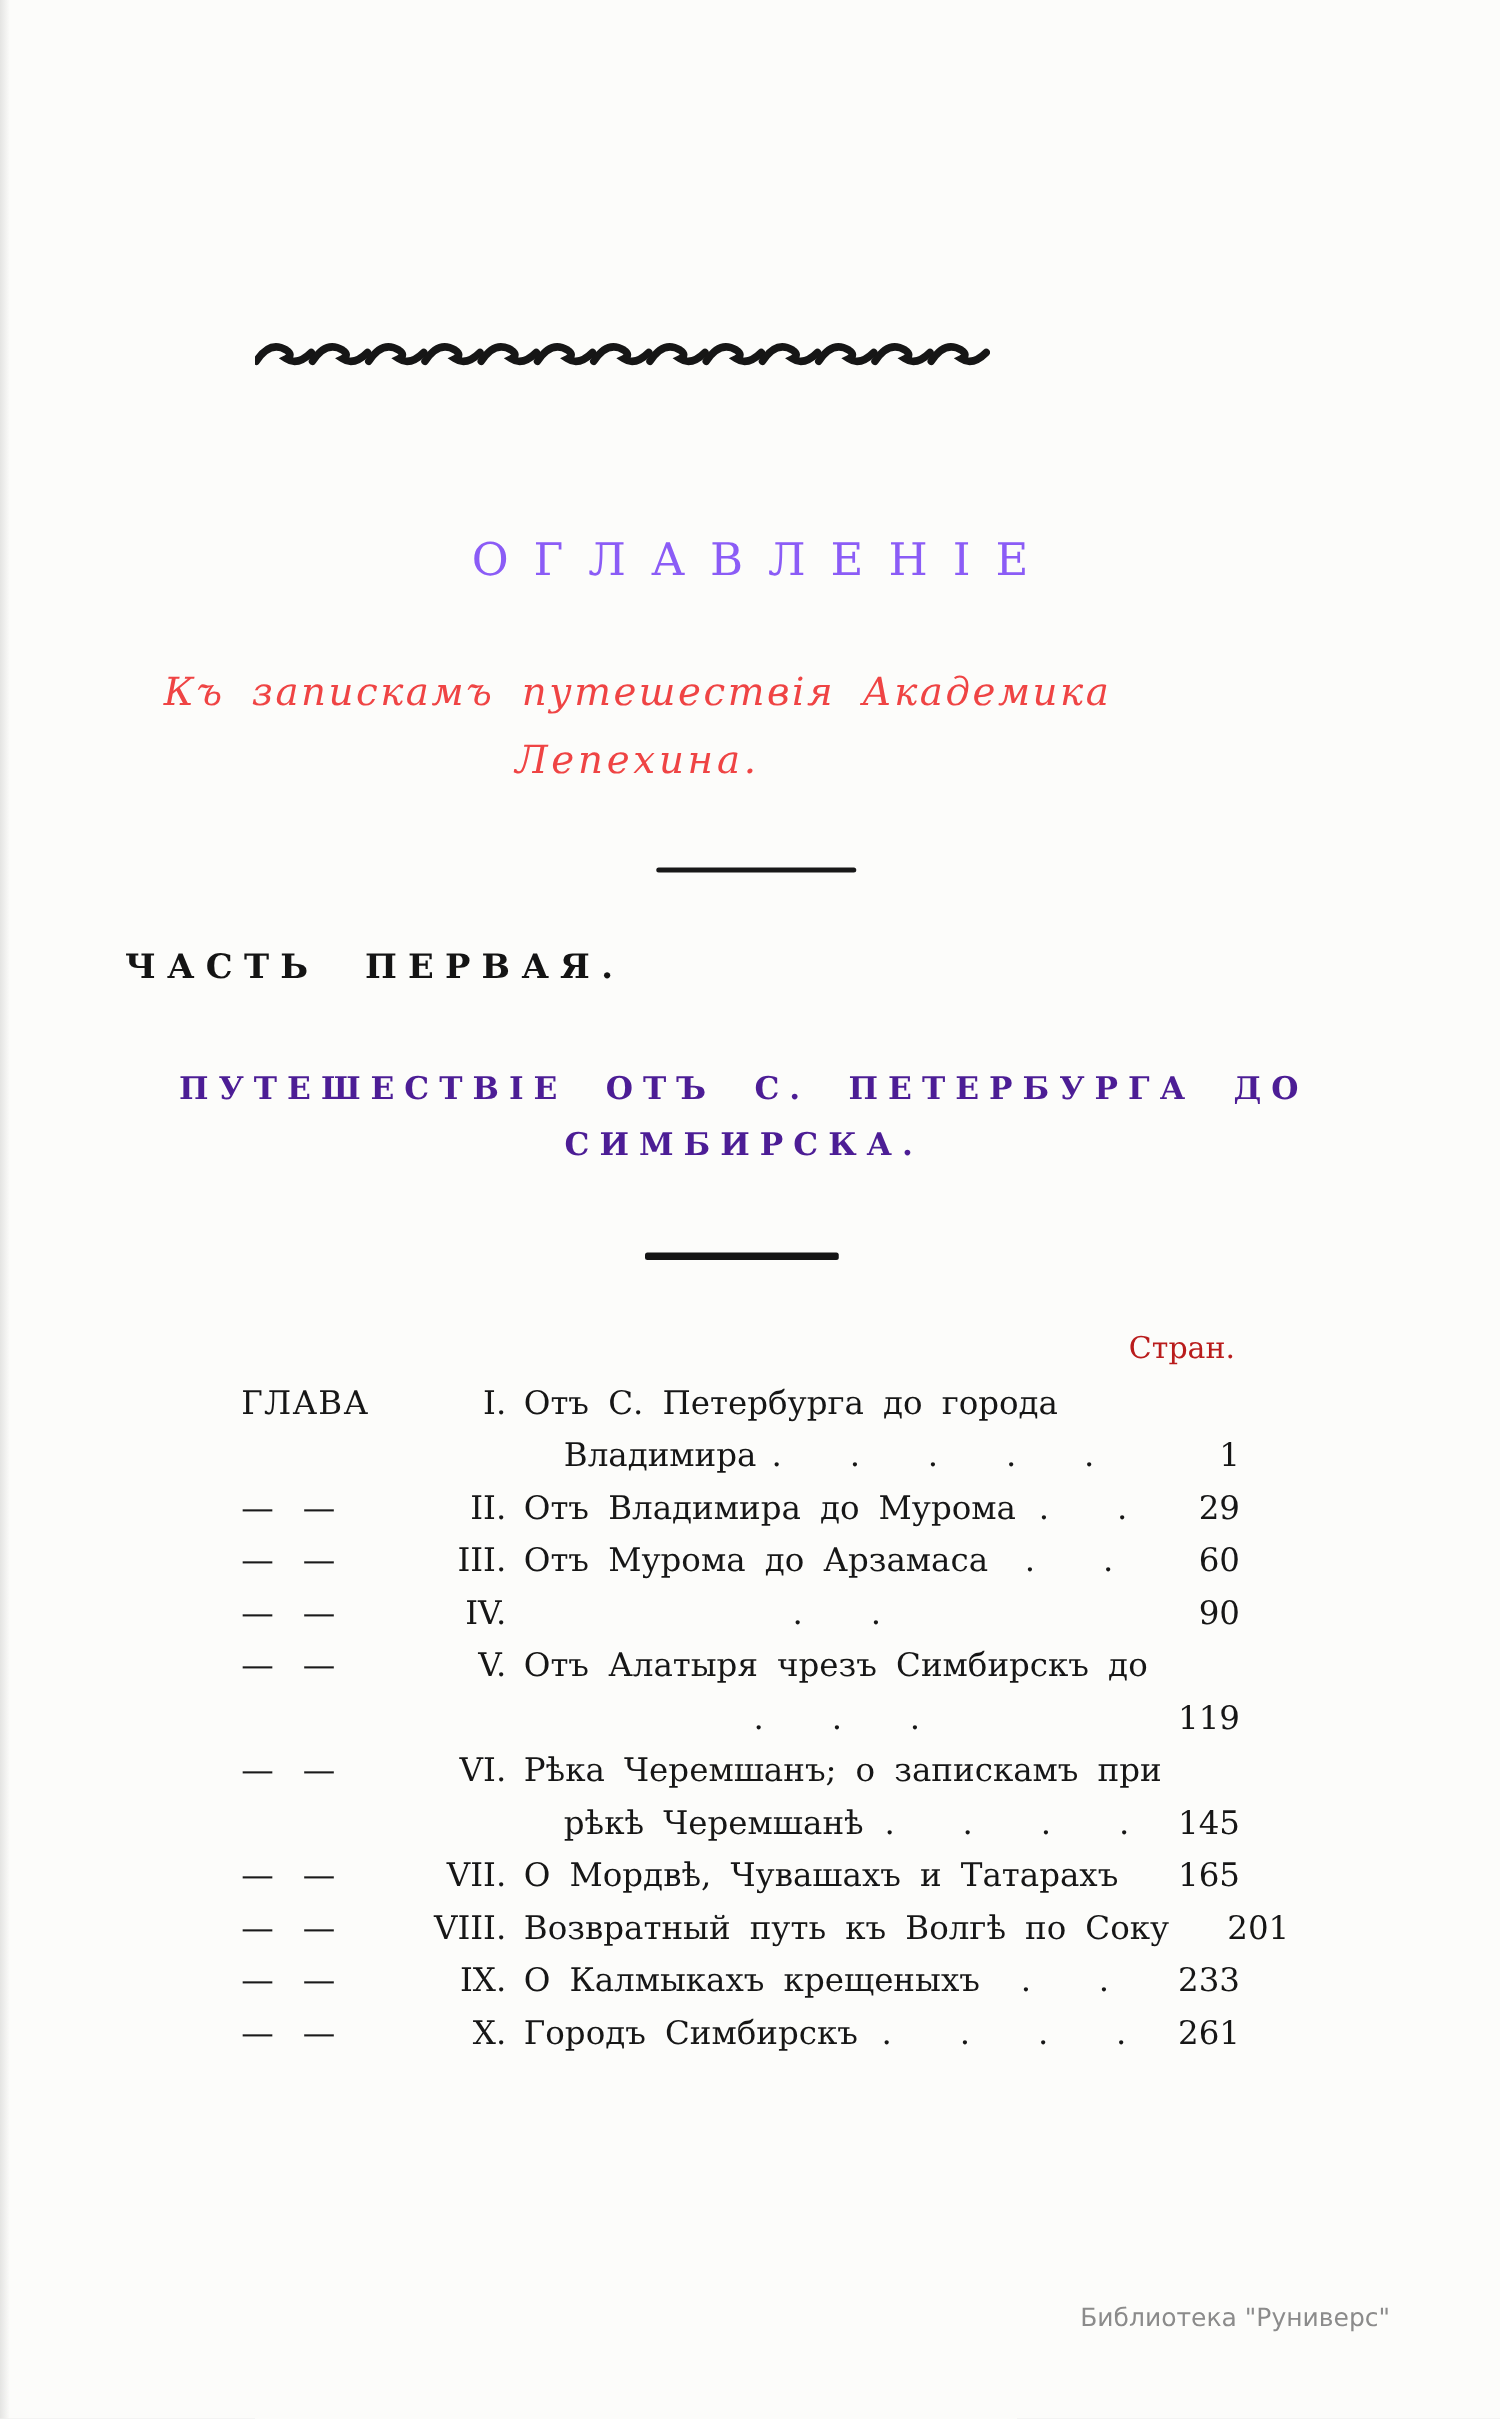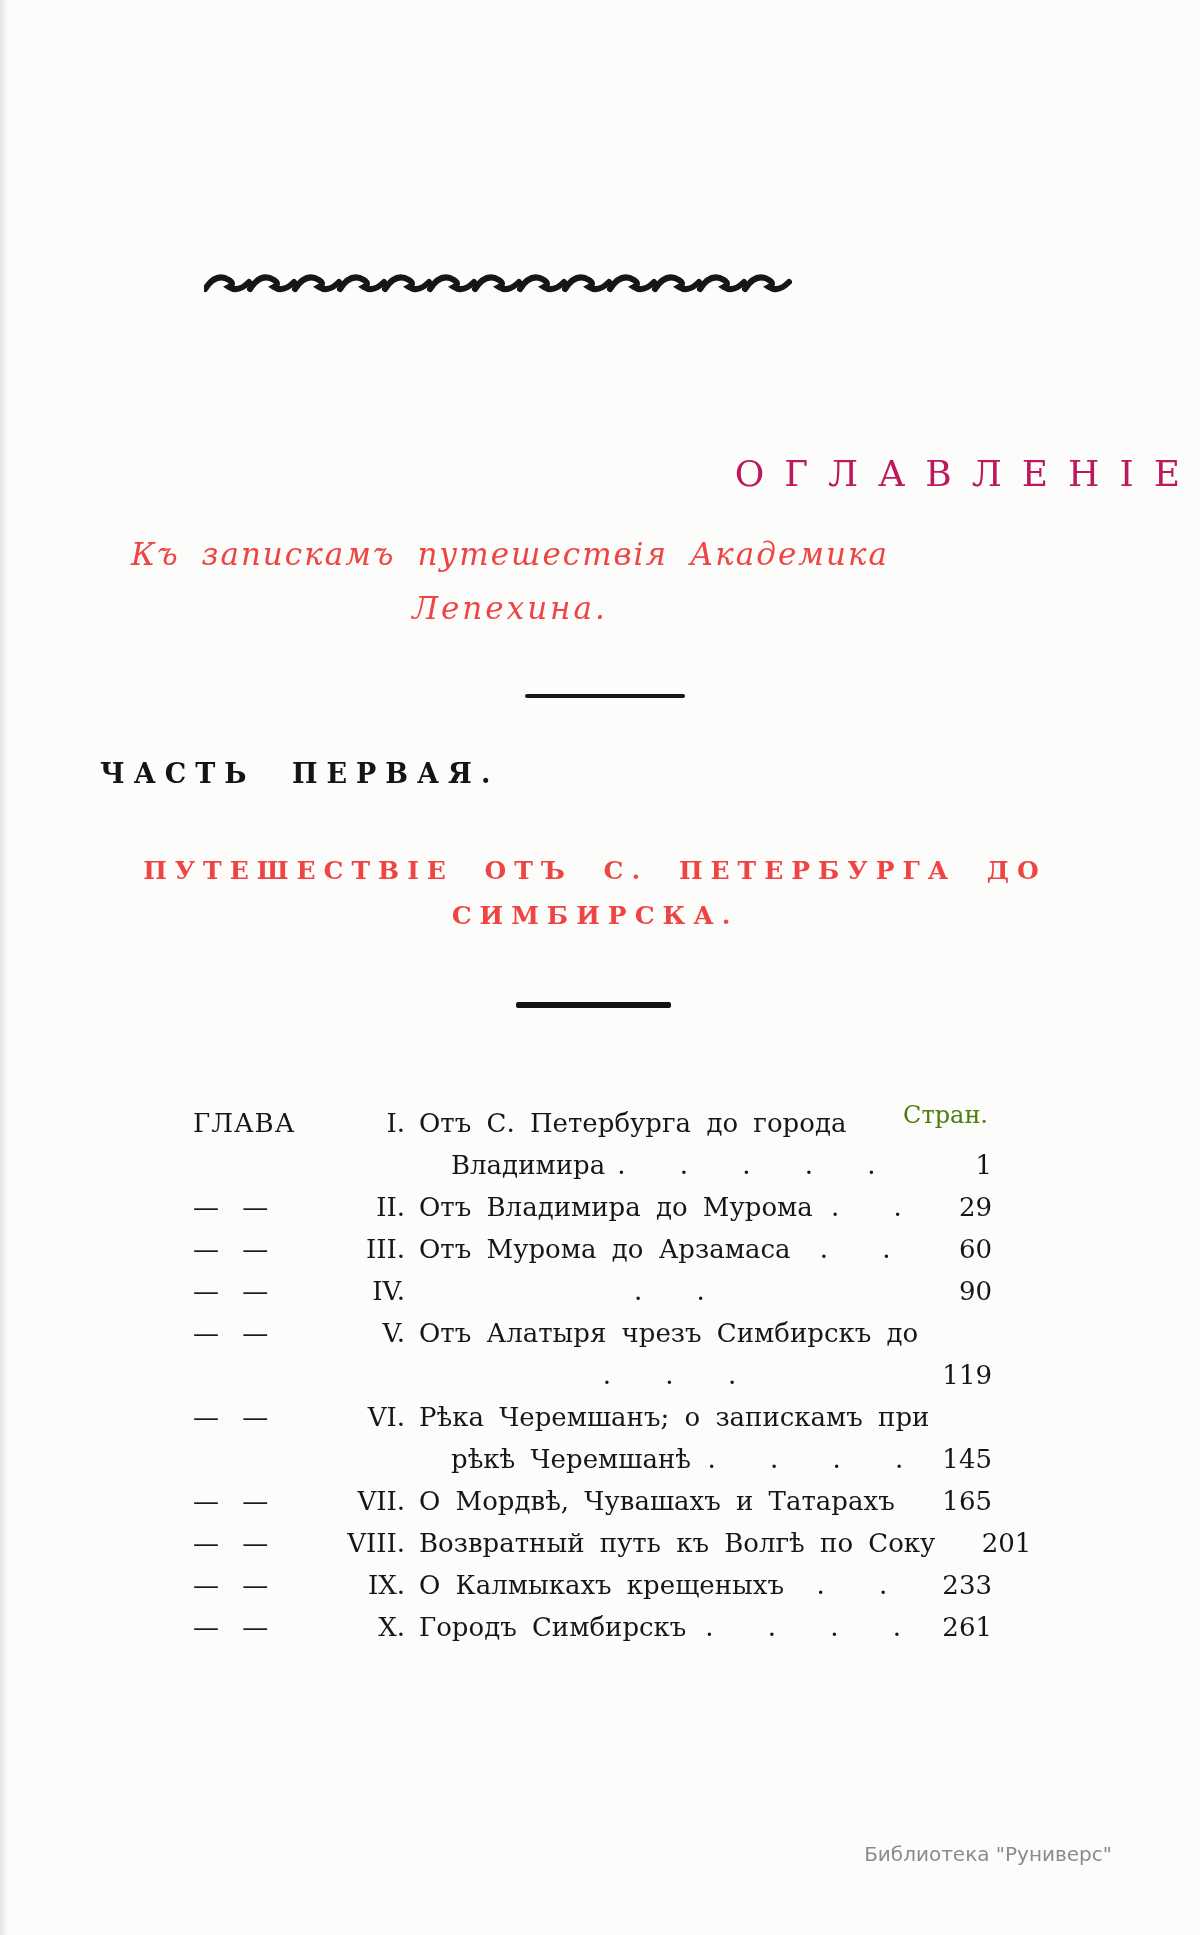--- a/index.html
+++ b/index.html
@@ -12,45 +12,45 @@
     font-family:"DejaVu Serif", serif;
     color:#191919;
   }
   .page::before{ 
     content:"";position:absolute;left:0;top:0;bottom:0;width:8px;
     background:linear-gradient(to right, rgba(120,120,120,.18), rgba(120,120,120,0));
   }
   .ornament{position:absolute;left:204px;top:270px;width:588px;height:32px;}
   .page-title{
     position:absolute;left:20px;top:428px;width:1180px;
-    text-align:right;font-size:36px;letter-spacing:20px;
-    white-space:nowrap;color:#be185d;margin-top:25px;
+    text-align:center;font-size:36px;letter-spacing:20px;
+    white-space:nowrap;color:#8b5cf6;
   }
   .dedication{
     position:absolute;left:0px;top:536px;width:1020px;
     text-align:center;font-style:italic;font-size:31px;
     letter-spacing:2px;word-spacing:10px;color:#ef4444;
   }
   .dedication .line2{margin-top:18px;letter-spacing:3px;}
   .rule1{position:absolute;left:525px;top:694px;width:160px;height:4px;background:#181818;border-radius:2px;}
   .part-heading{
     position:absolute;left:100px;top:758px;width:1020px;
     text-align:left;font-size:27px;letter-spacing:9px;word-spacing:18px;
     white-space:nowrap;color:#141414;font-weight:600;
   }
   .section-heading{
     position:absolute;left:10px;top:856px;width:1170px;
     text-align:center;font-size:25px;letter-spacing:8px;word-spacing:14px;
-    color:#ef4444;font-weight:600;
+    color:#4c1d95;font-weight:600;
   }
   .section-heading .line2{margin-top:16px;}
   .rule2{position:absolute;left:516px;top:1002px;width:155px;height:6px;background:#141414;border-radius:2px;}
   .col-header{
-    position:absolute;right:212px;top:1101px;
-    font-size:24px;color:#4d7c0f;
+    position:absolute;right:212px;top:1064px;
+    font-size:24px;color:#b91c1c;
   }
   .toc{
     position:absolute;left:193px;top:1102px;width:799px;
     font-size:26px;line-height:42px;word-spacing:7px;color:#161616;
   }
   .toc-row{display:flex;align-items:baseline;white-space:nowrap;}
   .c-marker{flex:0 0 118px;letter-spacing:1px;}
   .c-marker.dash{letter-spacing:4px;color:#1a1a1a;}
   .c-num{flex:0 0 94px;text-align:right;padding-right:14px;}
   .c-text{flex:0 0 auto;}

